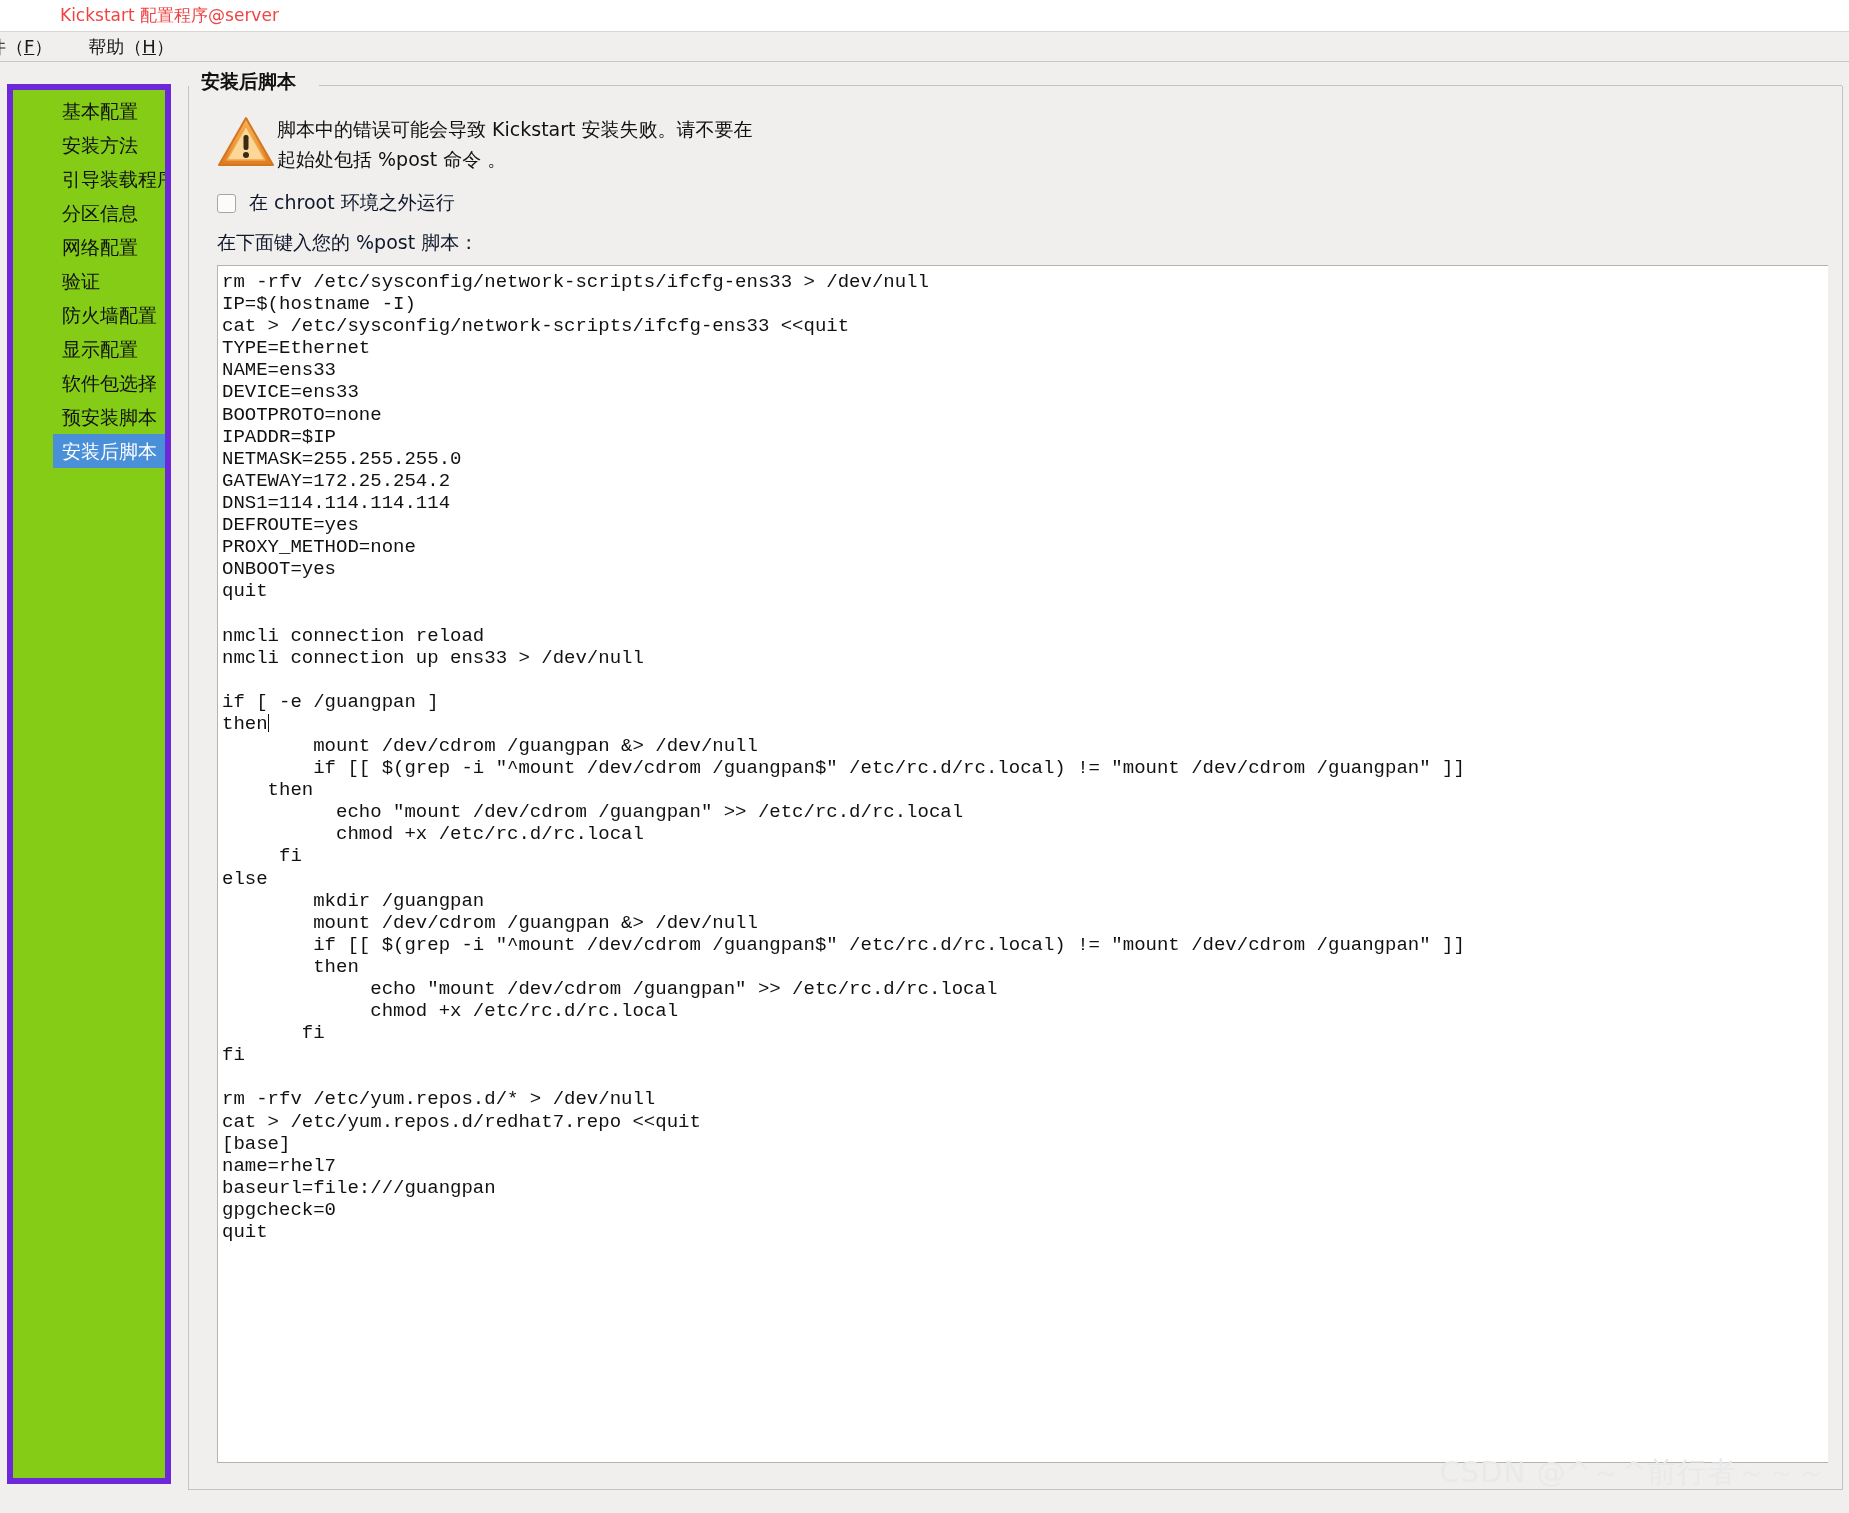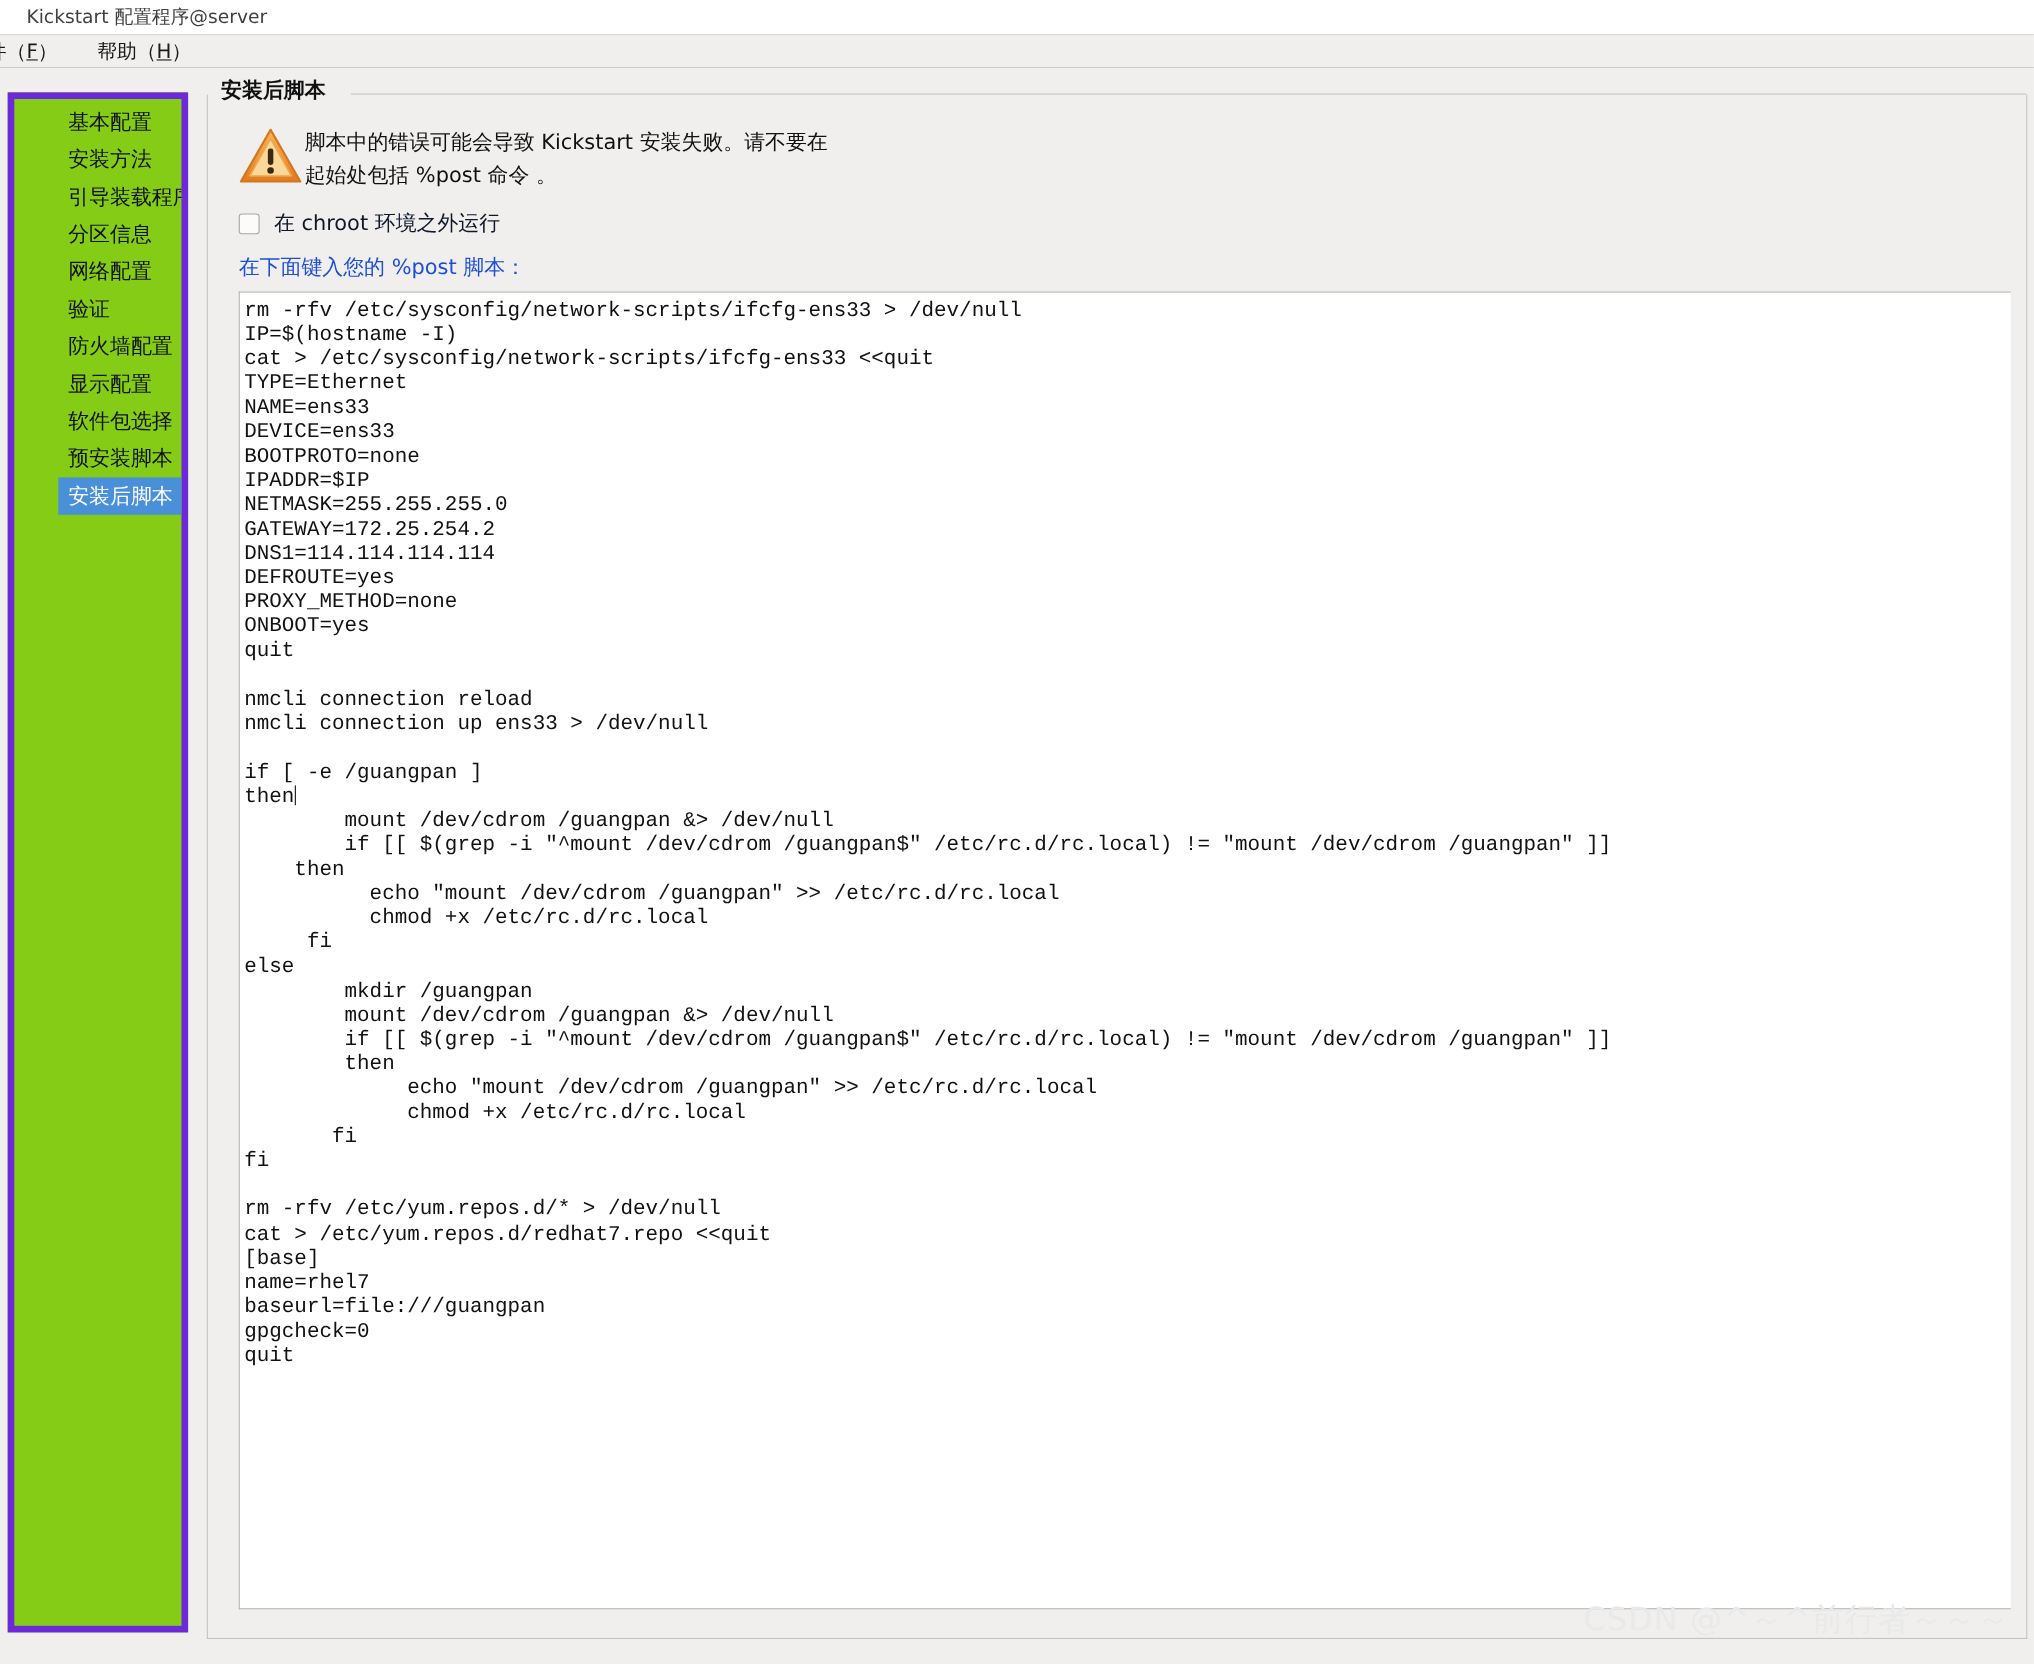--- a/index.html
+++ b/index.html
@@ -22,22 +22,23 @@
   }
 
   
   .titlebar {
     height: 31px;
     background: #ffffff;
     display: flex;
     align-items: center;
     padding-left: 24px;
     font-size: 17px;
-    color: #404040;
-    box-sizing: border-box;
+    color: #ef4444;
+    box-sizing: border-box;
+    margin-left: 36px;
   }
 
   
   .menubar {
     height: 31px;
     background: #f0efee;
     border-top: 1px solid #d8d6d3;
     border-bottom: 1px solid #c9c6c2;
     display: flex;
     align-items: center;
@@ -196,21 +197,21 @@
     height: 40px;
     margin-left: 22px;
     margin-right: 2px;
     background: #f2f1ef;
     border: 1px solid #bfbcb7;
     border-radius: 3px;
     box-sizing: border-box;
   }
   .prompt-label {
     font-size: 19px;
-    color: #1d4ed8;
+    color: #0f172a;
     padding-left: 14px;
     margin-bottom: 9px;
     display: block;
   }
 
   
   .script-wrap {
     margin-left: 14px;
     margin-right: 0px;
     border: 1px solid #b6b3ae;

